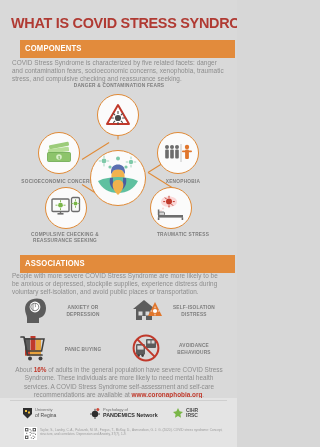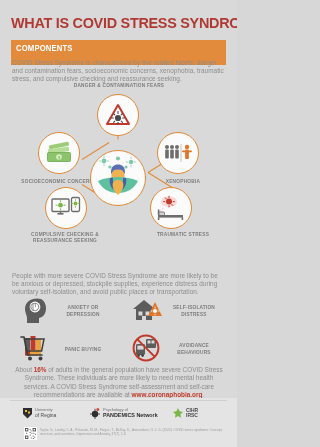--- a/index.html
+++ b/index.html
@@ -19,21 +19,21 @@
     font-size:15.5px;
     letter-spacing:-0.3px;
     color:#b03a33;
     transform:scaleX(0.93);
     transform-origin:left center;
     white-space:nowrap;
   }
 
   
   .sect-bar{
-    position:absolute;left:11px;width:215px;height:25px;
+    position:absolute;left:20px;width:215px;height:18px;
     background:#e28b3c;
   }
   .sect-bar span{
     position:absolute;left:5px;top:3px;
     font-size:8.5px;font-weight:bold;color:#ffffff;
     letter-spacing:0.2px;
     transform:scaleX(0.9);transform-origin:left center;
   }
   #bar-components{top:40px;}
   #bar-associations{top:255px;}
@@ -233,20 +233,23 @@
         <rect x="1" y="20" width="25" height="2.6" fill="#6d6d6d"></rect>
         <line x1="1.6" y1="22.4" x2="1.6" y2="25" stroke="#6d6d6d" stroke-width="1.6"></line>
         <line x1="25.4" y1="22.4" x2="25.4" y2="25" stroke="#6d6d6d" stroke-width="1.6"></line>
         <line x1="1.6" y1="14.5" x2="1.6" y2="20" stroke="#6d6d6d" stroke-width="1.6"></line>
       </svg>
     </div>
     <div class="lab" style="left:143px;top:147px;width:80px;">TRAUMATIC STRESS</div>
 
   </div>
 
+  <div class="sect-bar" id="bar-associations">
+    <span>ASSOCIATIONS</span>
+  </div>
   <div class="body-text" id="txt-associations">People with more severe COVID Stress Syndrome are more likely to be be anxious or depressed, stockpile supplies, experience distress during voluntary self-isolation, and avoid public places or transportation.</div>
 
   <div class="assoc">
 
     <div class="assoc-cell" style="left:20px;top:0px;">
       <div class="assoc-icon">
         <svg width="30" height="28" viewBox="0 0 30 28">
           <path d="M21 3 C13 1 5 5 5 13 C5 17 7 19 7 22 L7 27 L19 27 L19 22 C24 21 26 17 26 12 C26 8 24 4.6 21 3 Z" fill="#5c5c5c"></path>
           <circle cx="15" cy="11" r="5.4" fill="#ffffff"></circle>
           <path d="M11.6 8.6 c1.4 -1.6 4.6 -1.8 6.2 -0.2 c1.6 1.6 1.2 4.4 -0.6 5.6 c-1.8 1.2 -4.4 0.8 -5.6 -0.8 c-1 -1.4 -1 -3.2 0 -4.6 z" fill="none" stroke="#5c5c5c" stroke-width="0.8"></path>

